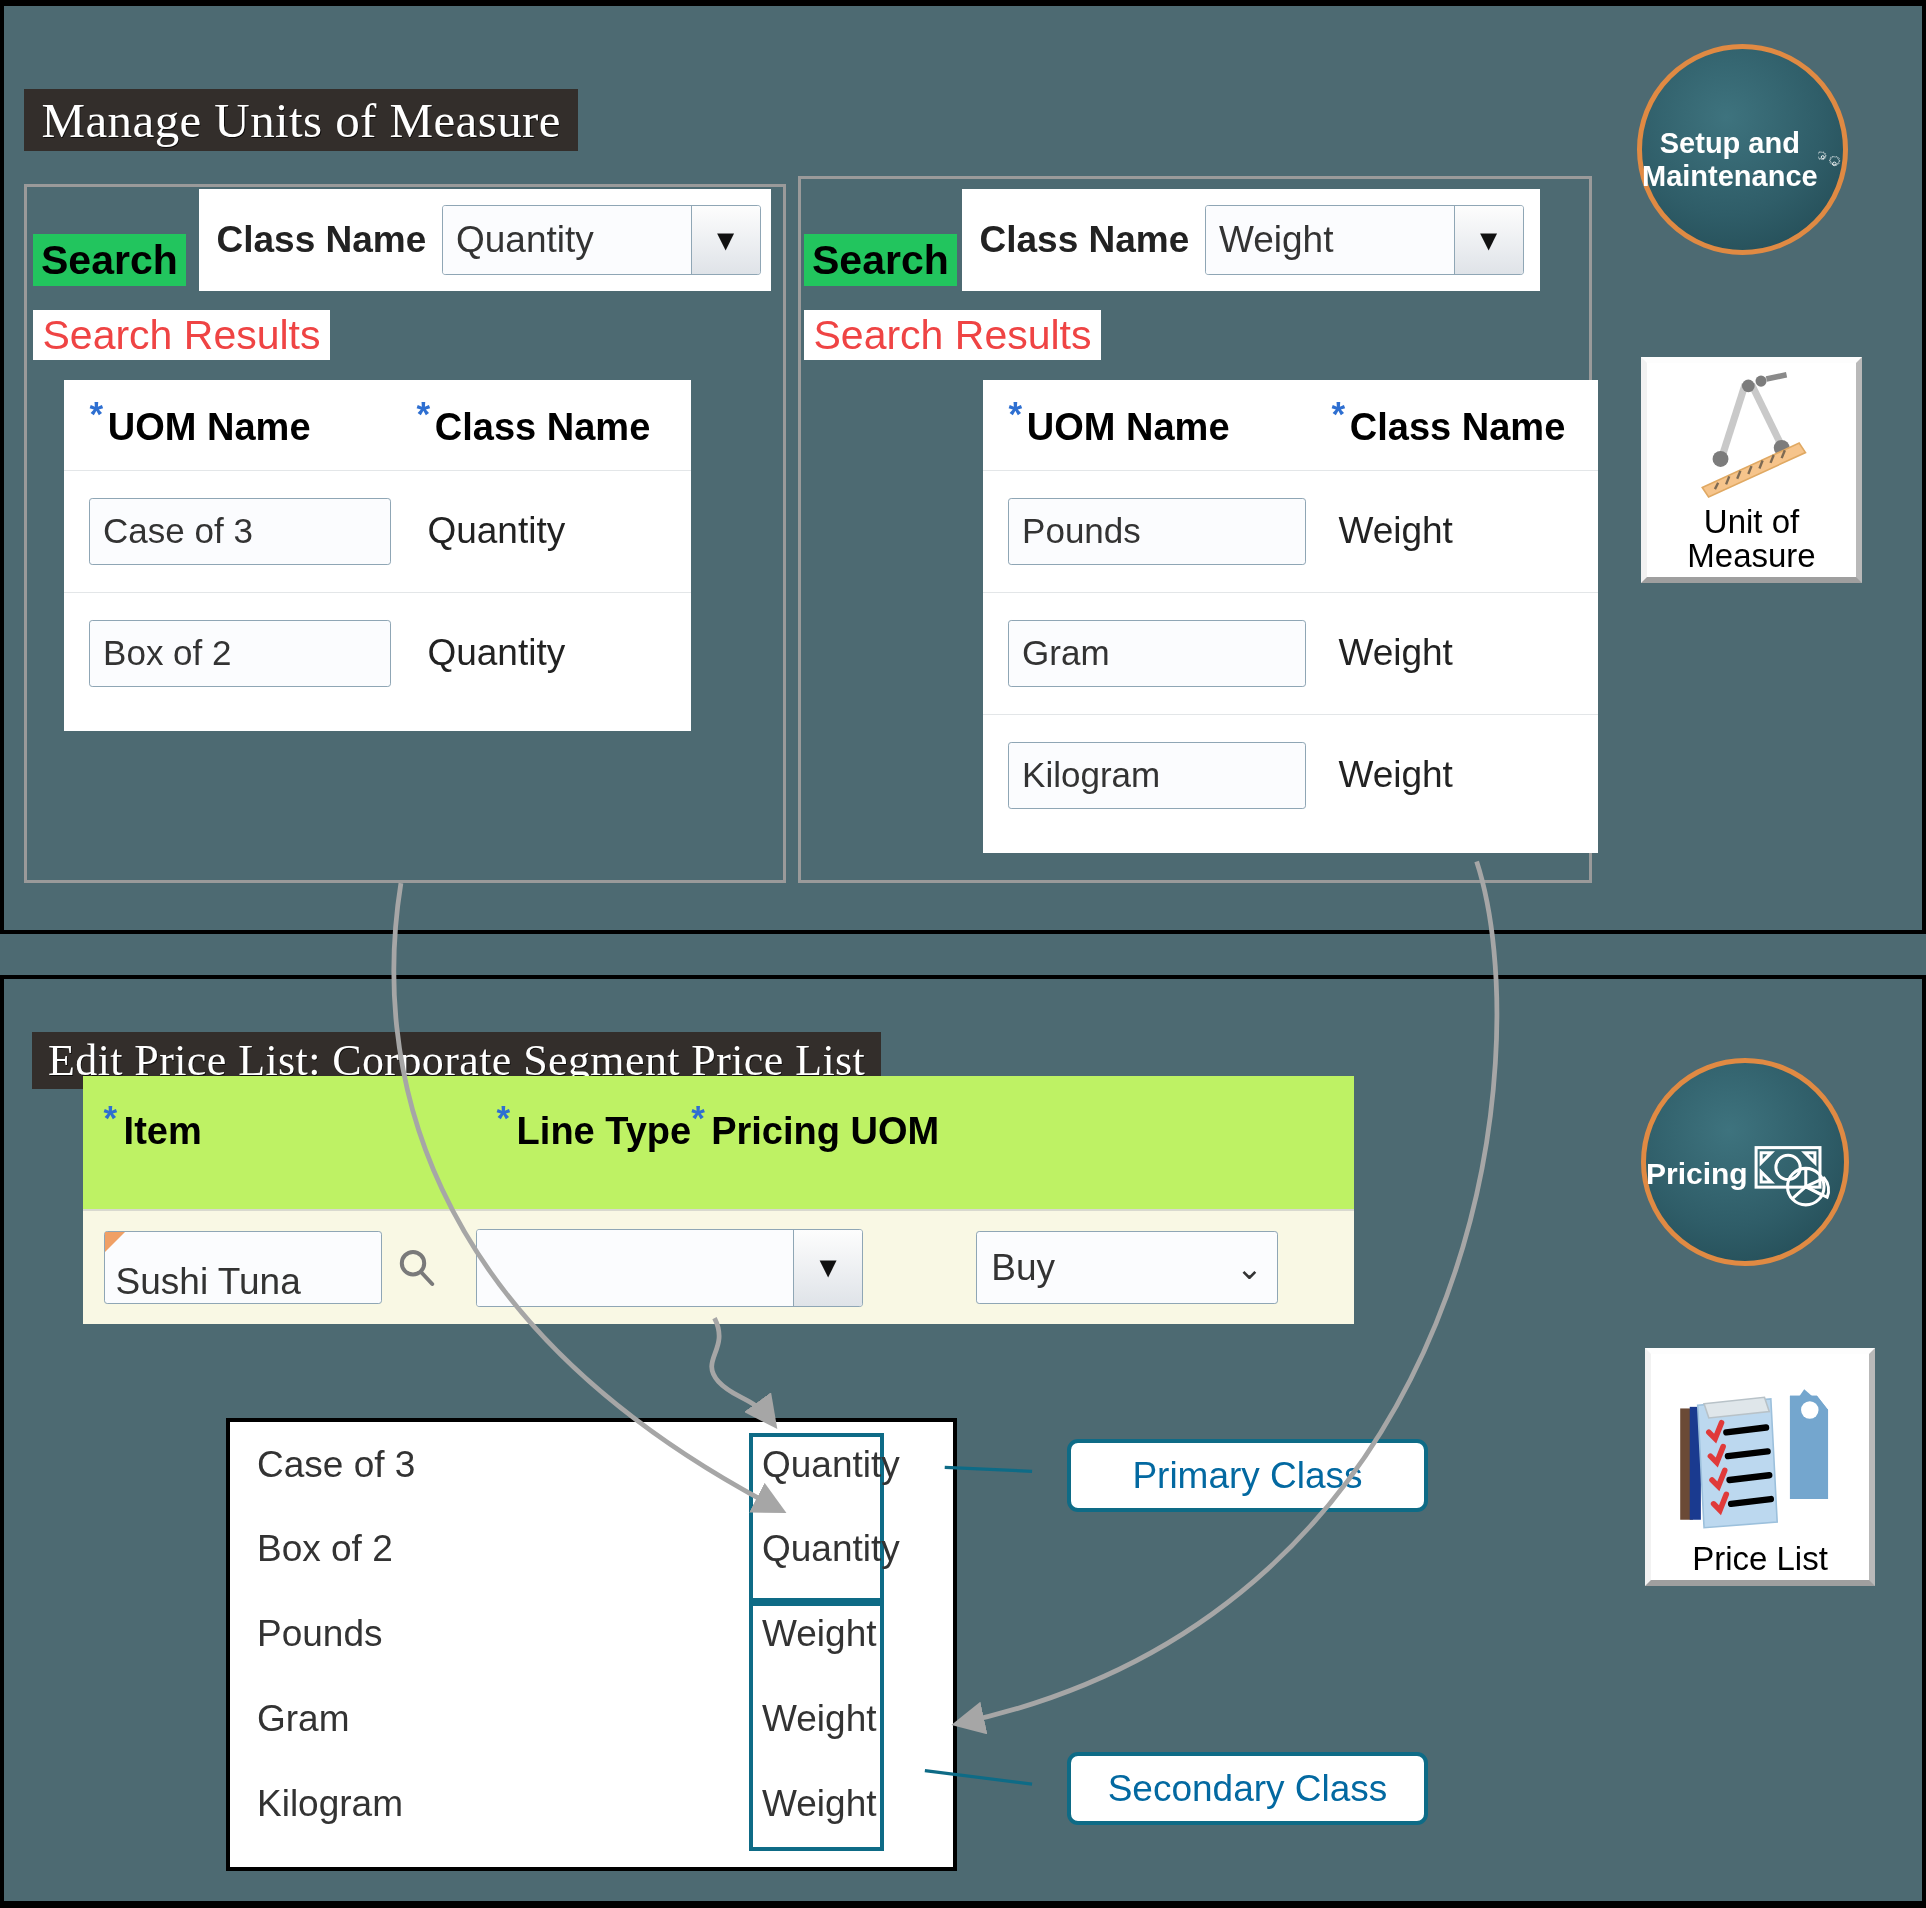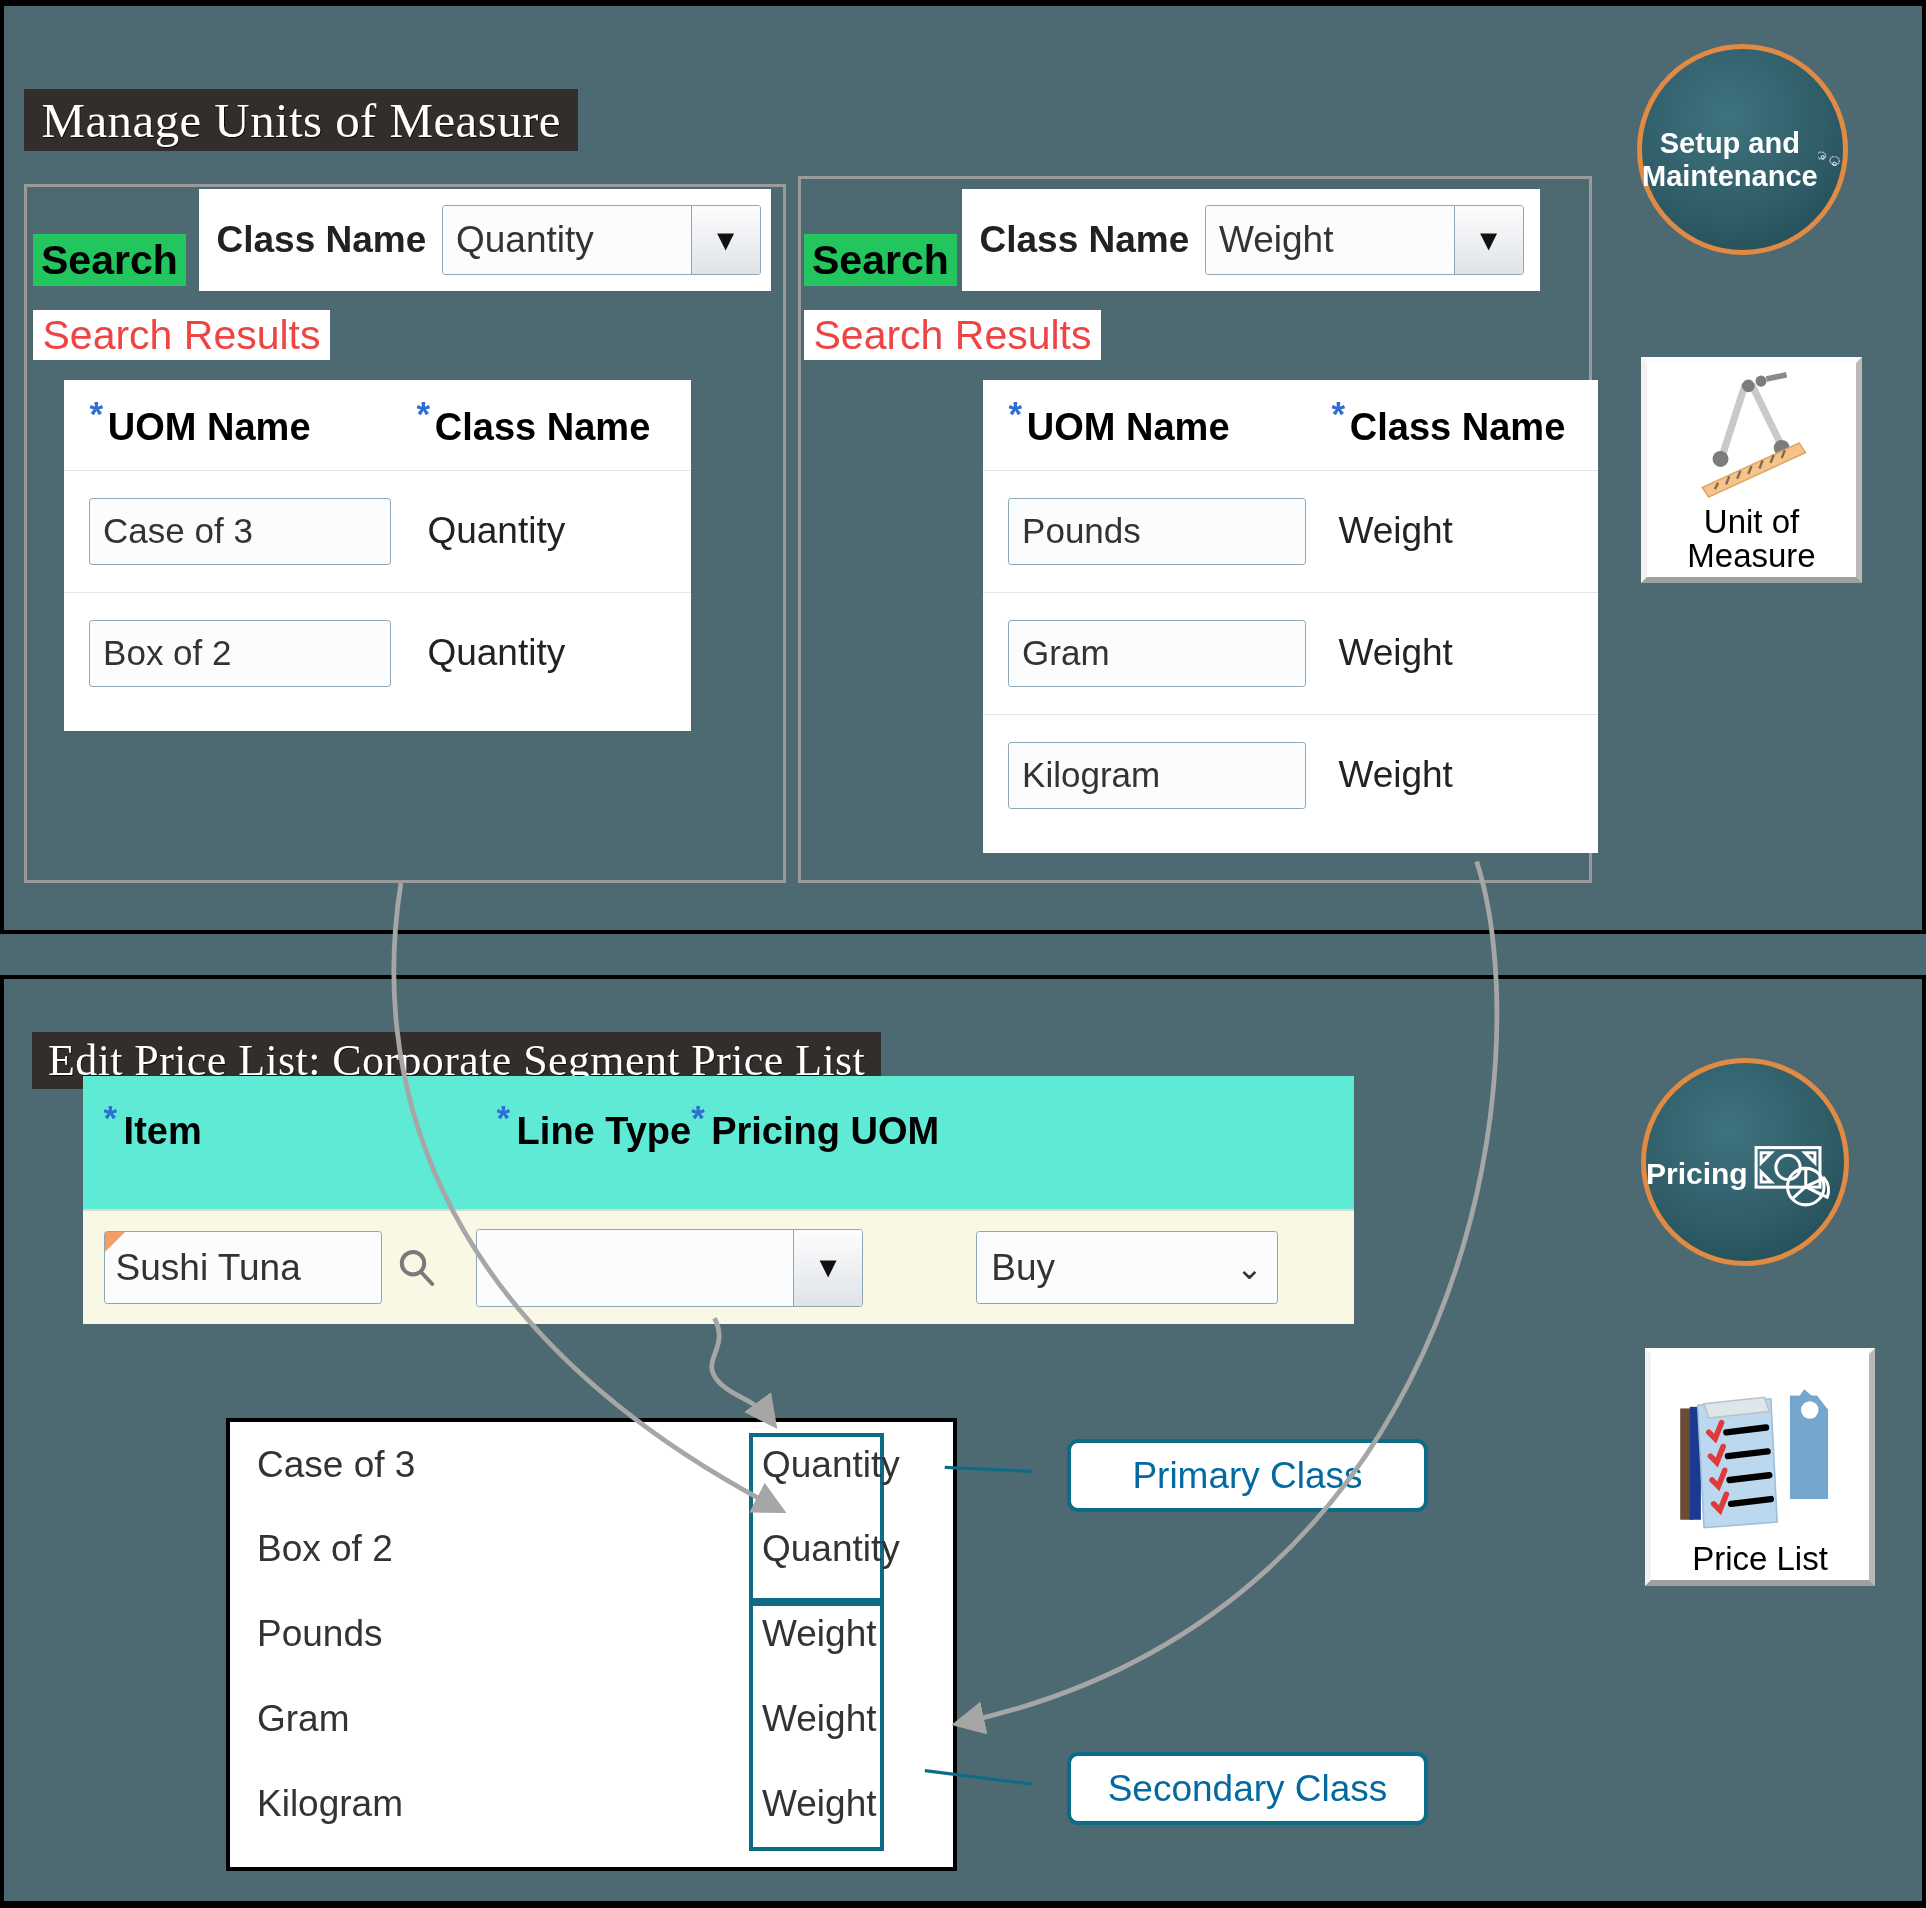--- a/index.html
+++ b/index.html
@@ -76,27 +76,27 @@
 
   .icon-tile{position:absolute;background:#fff;box-sizing:border-box;
      border-top:6.4px solid #fdfdfd;border-left:6.4px solid #f2f2f2;
      border-right:6.4px solid #b9b9b9;border-bottom:6.4px solid #9f9f9f;
      display:flex;flex-direction:column;align-items:center;justify-content:flex-end;}
   #tile-uom{left:1641px;top:357px;width:221px;height:226px;}
   #tile-pricelist{left:1645px;top:1348px;width:230px;height:238px;}
   .icon-tile .cap{font-size:33px;color:#000;text-align:center;line-height:1.02;padding-bottom:4.8px;}
 
   
-  #pl-form{position:absolute;left:83px;top:1076px;width:1271px;height:246px;background:#5eead4;}
+  #pl-form{position:absolute;left:83px;top:1076px;width:1271px;height:246px;background:#bef264;}
   #pl-form .hdr{display:flex;height:133px;}
   #pl-form .hcell{font-weight:bold;font-size:38px;color:#000;padding-top:22px;white-space:nowrap;}
   #pl-form .hcell .star{color:#2e6fd1;font-size:35px;vertical-align:super;margin-right:6.4px;}
   #pl-form .row{display:flex;align-items:center;height:113px;background:#f9f8e4;border-top:2.4px solid #d9d9cf;}
   .txtfield{position:relative;border:1.6px solid #8fa6b5;border-radius:3.2px;background:#fbfcfe;
-     height:73px;display:flex;align-items:center;padding:0 11px;font-size:37px;color:#333;box-sizing:border-box;}
+     height:73px;display:flex;align-items:flex-end;padding:0 11px;font-size:37px;color:#333;box-sizing:border-box;}
   .txtfield .flag{position:absolute;left:0;top:0;width:0;height:0;
      border-top:20.6px solid #f0a065;border-right:20.6px solid transparent;}
   .selfield{height:73px;border:1.6px solid #8fa6b5;border-radius:3.2px;background:#fbfcfe;
      display:flex;align-items:center;justify-content:space-between;padding:0 14.3px;font-size:37px;color:#333;box-sizing:border-box;}
 
   
   #uom-list{position:absolute;left:226px;top:1418px;width:731px;height:453px;background:#fff;border:4.8px solid #000;box-sizing:border-box;}
   #uom-list .li{position:absolute;font-size:37px;color:#333;white-space:nowrap;}
   #uom-list .name{left:27px;}
   #uom-list .cls{left:532px;}

